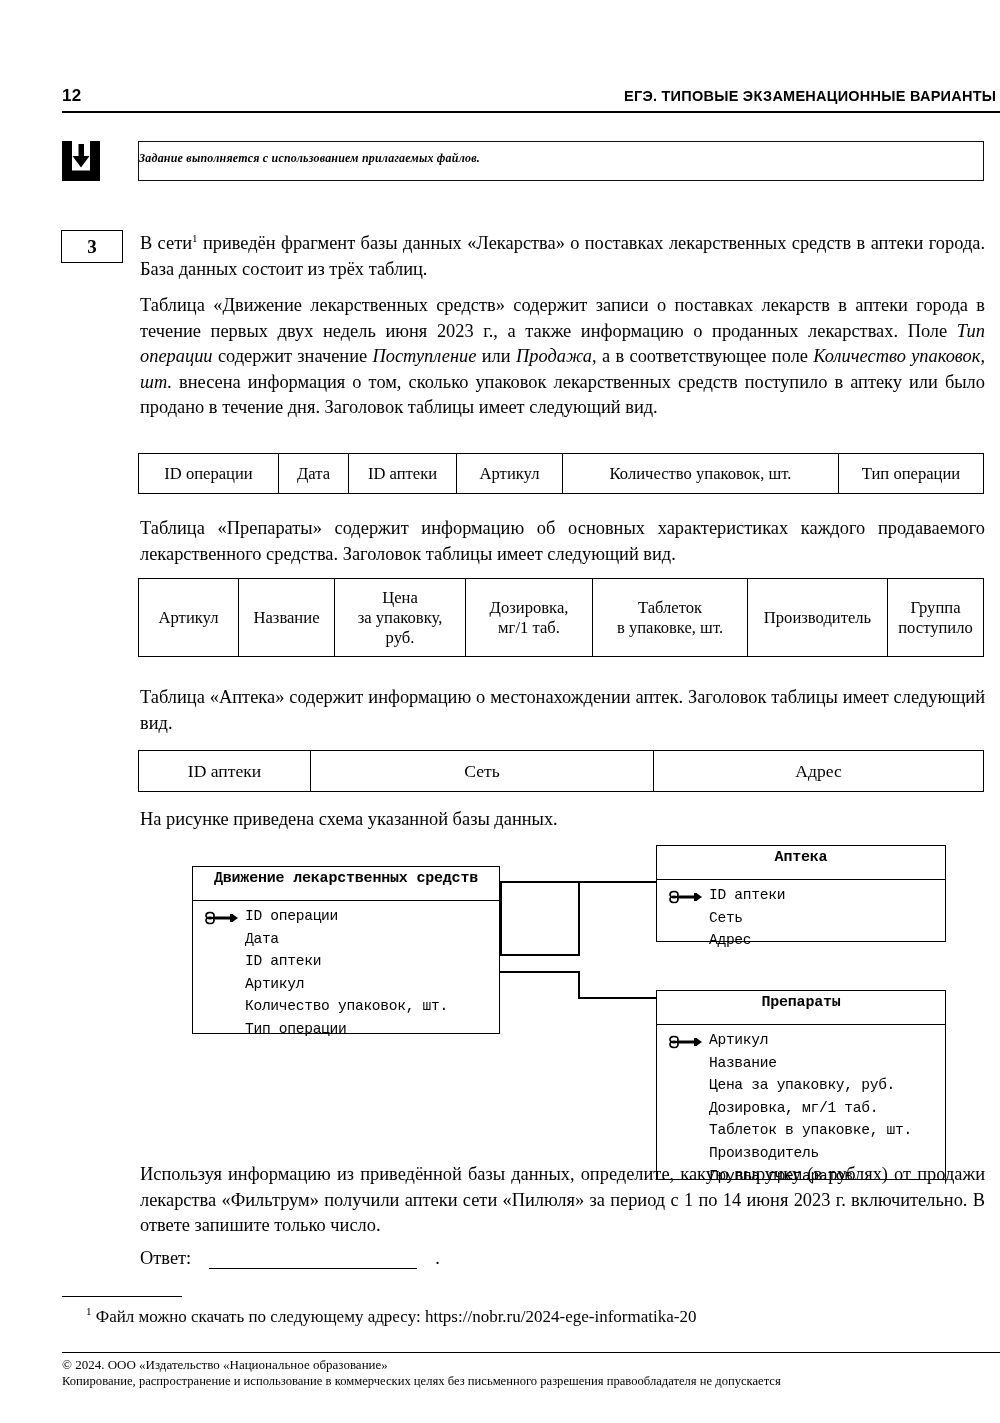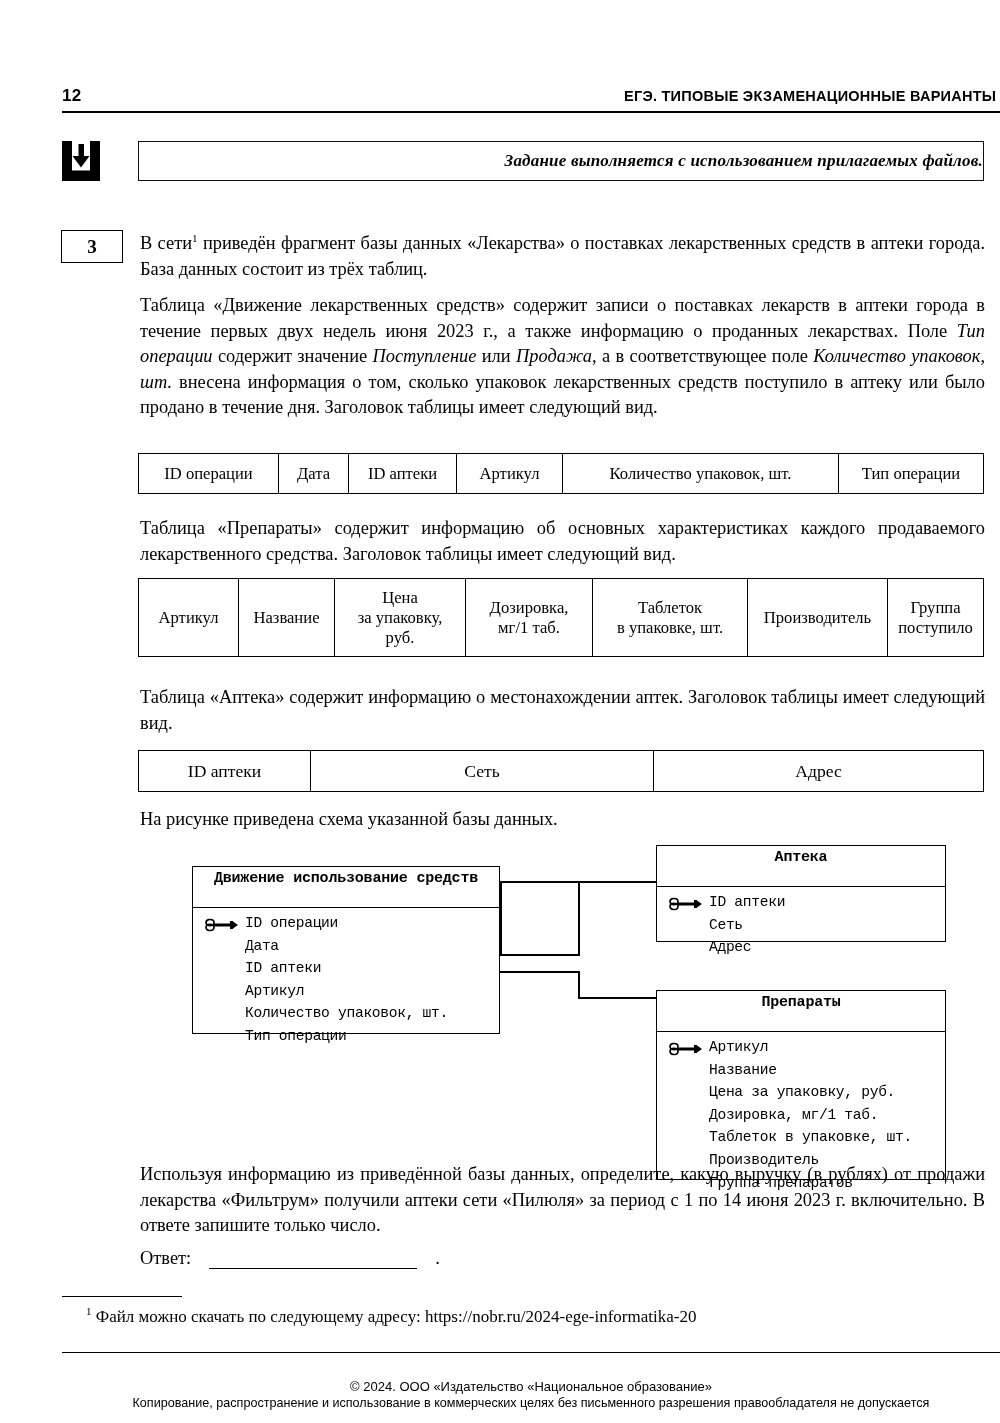--- a/index.html
+++ b/index.html
@@ -78,23 +78,23 @@
     height: 40px;
     border: 1.4px solid #111;
     background: #fff;
     box-sizing: border-box;
   }
   .banner-text {
     position: absolute;
     left: 0;
     right: 0;
     top: 9px;
-    text-align: right;
-    font-family: "Liberation Serif", serif;
-    font-size: 17px;
+    text-align: left;
+    font-family: "Liberation Serif", serif;
+    font-size: 12px;
     font-style: italic;
     font-weight: 700;
     letter-spacing: 0.2px;
   }
 
   
   .task-num {
     position: absolute;
     left: 61px;
     top: 230px;
@@ -151,21 +151,21 @@
     border: 1.6px solid #000;
     box-sizing: border-box;
     background: #fff;
   }
   .er-title {
     border-bottom: 1.3px solid #000;
     text-align: center;
     font-family: "Liberation Mono", monospace;
     font-size: 15px;
     font-weight: 700;
-    padding: 3px 2px 20px;
+    padding: 3px 2px 13px;
     letter-spacing: -0.2px;
   }
   .er-fields {
     padding: 4px 0 5px 0;
   }
   .er-field {
     position: relative;
     font-family: "Liberation Mono", monospace;
     font-size: 14.6px;
     line-height: 22.6px;
@@ -228,23 +228,22 @@
     position: absolute;
     left: 62px;
     top: 1352px;
     width: 938px;
     border-top: 1.6px solid #000;
   }
   .foot-line {
     position: absolute;
     left: 62px;
     width: 938px;
-    text-align: center;
-    font-family: Liberation Sans, sans-serif;
-    margin-top: 22px;
+    text-align: left;
+    font-family: Liberation Serif, serif;
   }
   .foot-1 { top: 1357px; font-size: 13px; }
   .foot-2 { top: 1374px; font-size: 12.6px; }
 </style>
 </head>
 <body>
 
 <div class="page">
 
   <div class="runhead">
@@ -317,21 +316,21 @@
     <div class="er-link" style="left:578px; top:881px; width:2px;   height:75px;"></div>
     <div class="er-link" style="left:500px; top:954px; width:80px;  height:2px;"></div>
     <div class="er-link" style="left:500px; top:881px; width:2px;   height:75px;"></div>
     <div class="er-link" style="left:578px; top:881px; width:80px;  height:2px;"></div>
 
     <div class="er-link" style="left:500px; top:971px;  width:80px;  height:2px;"></div>
     <div class="er-link" style="left:578px; top:971px;  width:2px;   height:28px;"></div>
     <div class="er-link" style="left:578px; top:997px;  width:80px;  height:2px;"></div>
 
     <div class="erbox" style="left:192px; top:866px; width:308px; height:168px;">
-      <div class="er-title">Движение использование средств</div>
+      <div class="er-title">Движение лекарственных средств</div>
       <div class="er-fields">
         <div class="er-field">
           <span class="er-key">
             <svg width="34" height="13" viewBox="0 0 34 13">
               <ellipse cx="5" cy="4" rx="4" ry="3.2" fill="none" stroke="#000" stroke-width="1.7"></ellipse>
               <ellipse cx="5" cy="9" rx="4" ry="3.2" fill="none" stroke="#000" stroke-width="1.7"></ellipse>
               <rect x="8" y="5" width="20" height="3" fill="#000"></rect>
               <rect x="25" y="2.5" width="3" height="8" fill="#000"></rect>
               <path d="M28 3 L33 6.5 L28 10 Z" fill="#000"></path>
             </svg>

